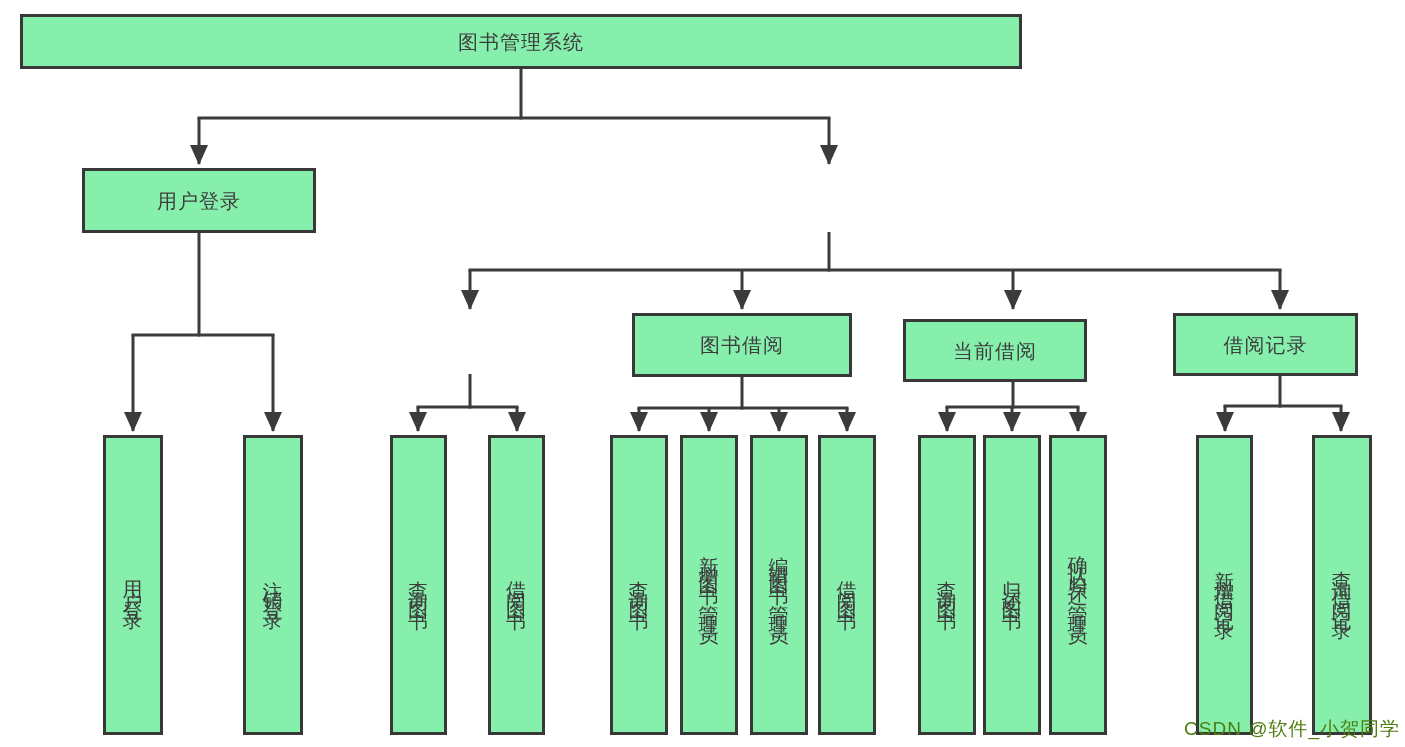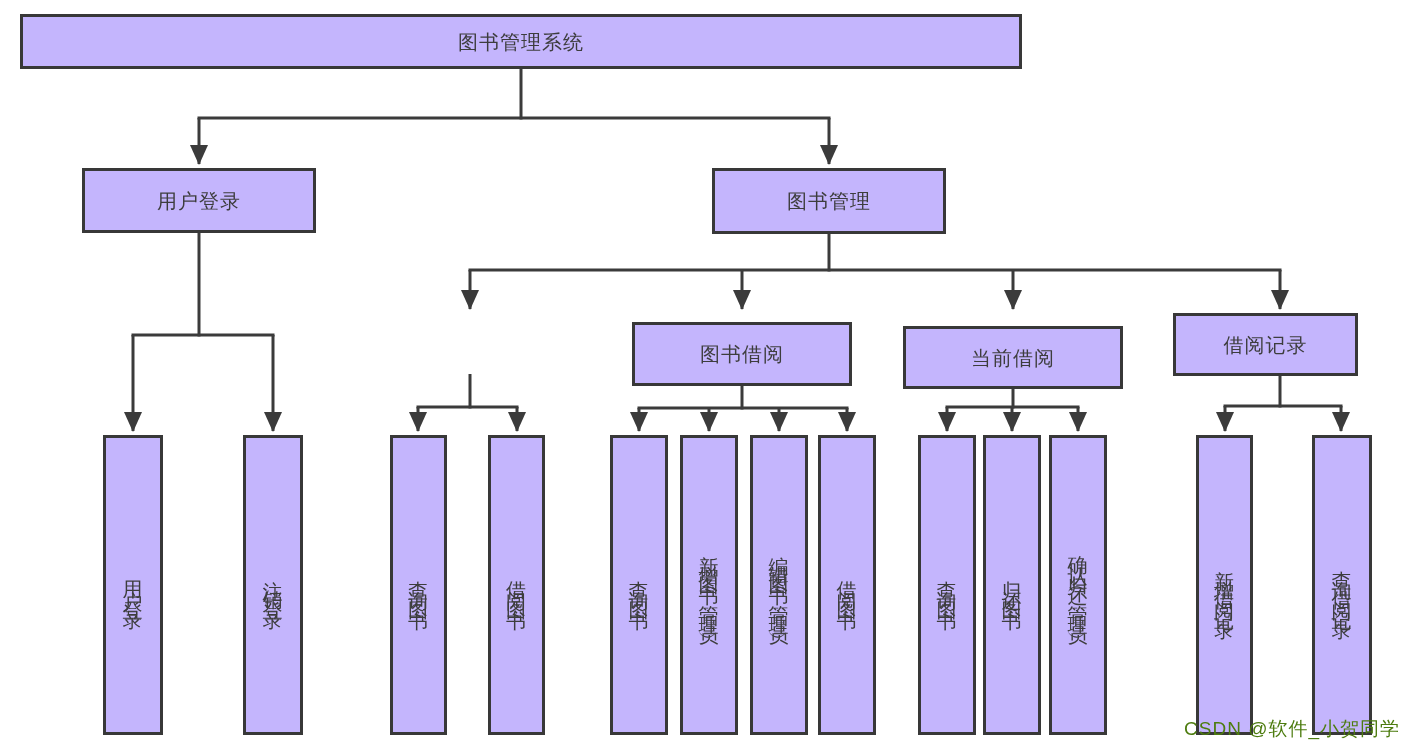--- a/index.html
+++ b/index.html
@@ -1,18 +1,18 @@
 <!DOCTYPE html>
 <html><head>
 <meta charset="utf-8">
 <style>
   html,body{margin:0;padding:0;background:#fff;}
   .canvas{position:relative;width:1405px;height:747px;background:#ffffff;
           font-family:"Liberation Sans",sans-serif;overflow:hidden;}
-  .box{position:absolute;box-sizing:border-box;background:#c4b5fd;
+  .box{position:absolute;box-sizing:border-box;background:#86efac;
        border:3px solid #383838;display:flex;align-items:center;justify-content:center;
        font-size:20px;color:#3d3d3d;letter-spacing:1px;text-align:center;line-height:1.2;}
   .v{writing-mode:vertical-rl;text-orientation:mixed;letter-spacing:10px;}
   svg.connectors{position:absolute;left:0;top:0;pointer-events:none;}
   .watermark{position:absolute;top:716px;right:5px;font-size:19px;
              color:#4d7c0f;letter-spacing:1px;white-space:nowrap;}
 </style>
 </head>
 <body>
 
@@ -64,24 +64,23 @@
       <line x1="1280" y1="374" x2="1280" y2="407.5"></line>
       <line x1="1223.5" y1="406" x2="1342.5" y2="406"></line>
       <line x1="1225" y1="406" x2="1225" y2="431" marker-end="url(#ah)"></line>
       <line x1="1341" y1="406" x2="1341" y2="431" marker-end="url(#ah)"></line>
     </g>
   </svg>
 
   <div class="box" style="left:20px;top:14px;width:1002px;height:55px">图书管理系统</div>
 
   <div class="box" style="left:82px;top:168px;width:234px;height:65px">用户登录</div>
-  <div class="box" style="left:712px;top:168px;width:234px;height:66px">图书管理</div>
 
-  <div class="box" style="left:632px;top:322px;width:220px;height:64px">图书借阅</div>
-  <div class="box" style="left:903px;top:326px;width:220px;height:63px">当前借阅</div>
+  <div class="box" style="left:632px;top:313px;width:220px;height:64px">图书借阅</div>
+  <div class="box" style="left:903px;top:319px;width:184px;height:63px">当前借阅</div>
   <div class="box" style="left:1173px;top:313px;width:185px;height:63px">借阅记录</div>
 
   <div class="box v" style="left:103px;top:435px;width:60px;height:300px">用户登录</div>
   <div class="box v" style="left:243px;top:435px;width:60px;height:300px">注销登录</div>
 
   <div class="box v" style="left:390px;top:435px;width:57px;height:300px">查询图书</div>
   <div class="box v" style="left:488px;top:435px;width:57px;height:300px">借阅图书</div>
 
   <div class="box v" style="left:610px;top:435px;width:58px;height:300px">查询图书</div>
   <div class="box v" style="left:680px;top:435px;width:58px;height:300px">新增图书（管理员）</div>

